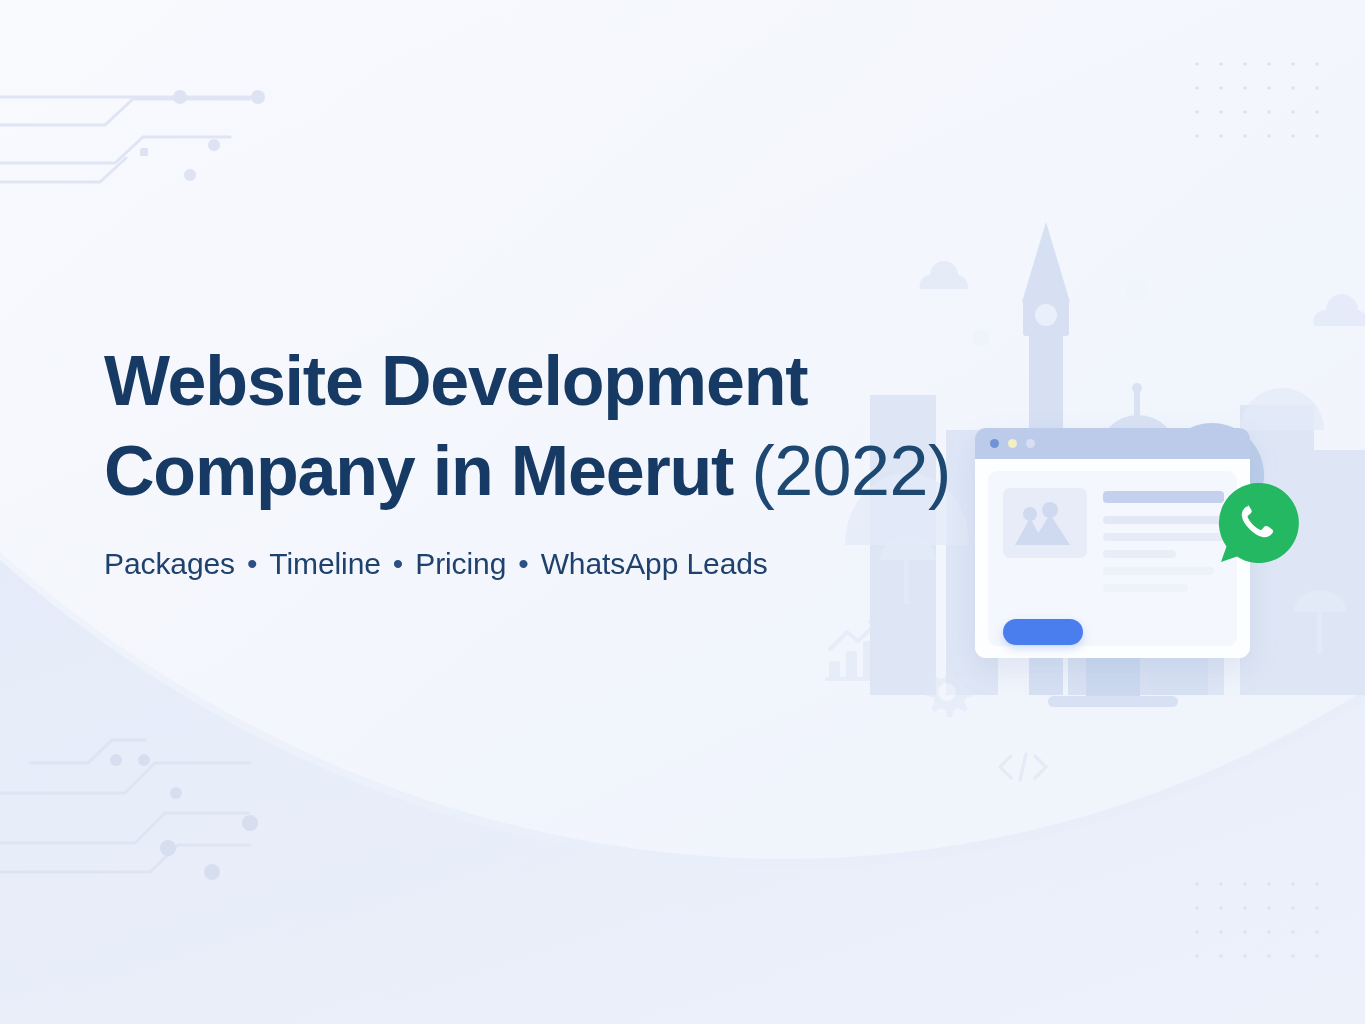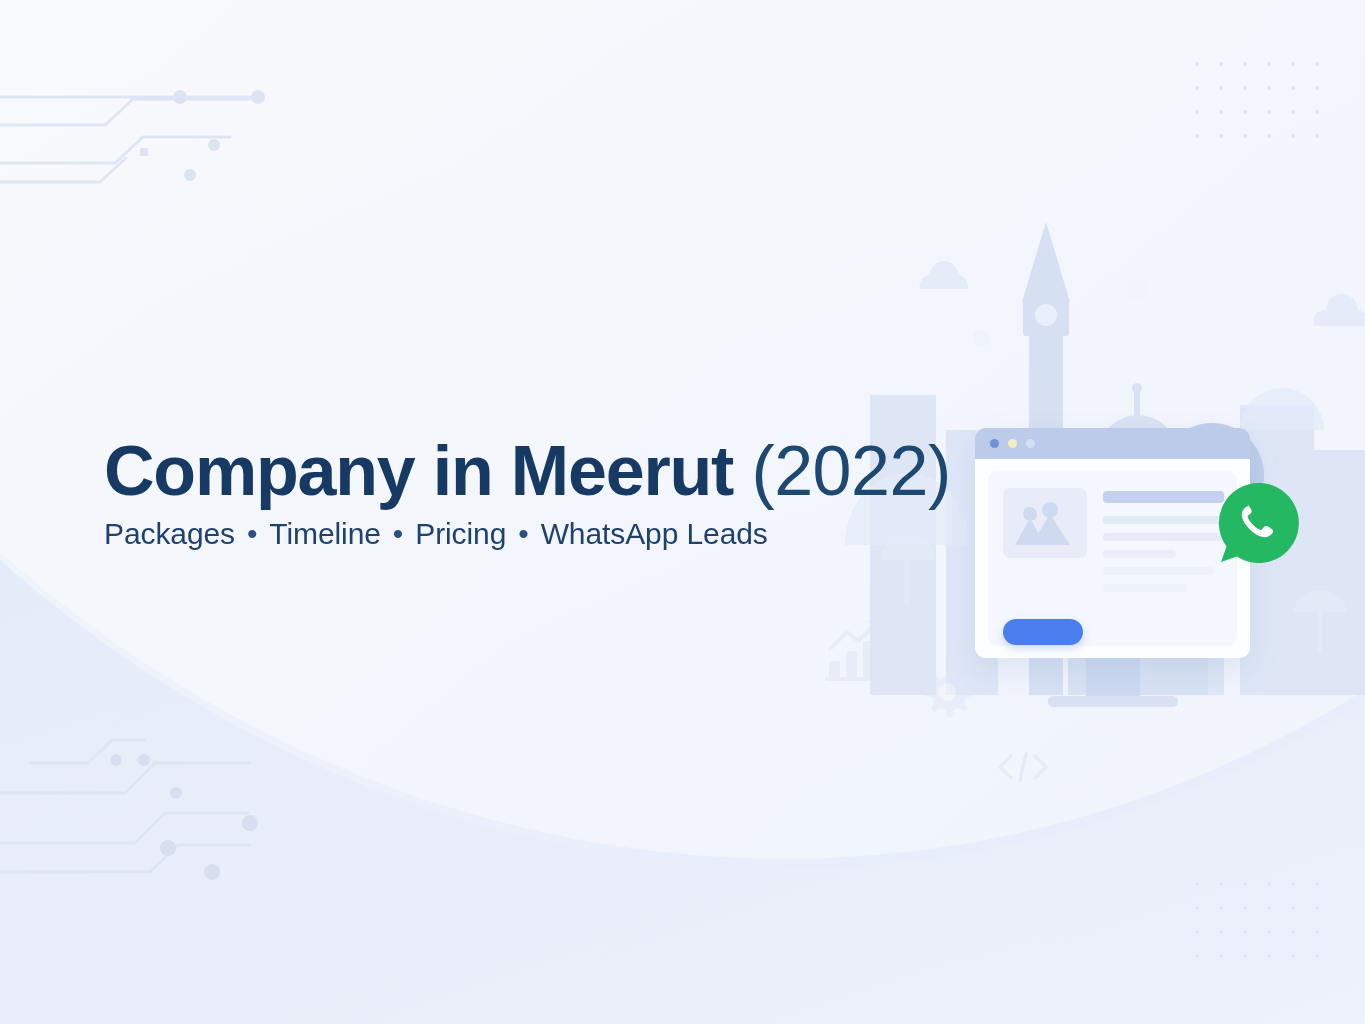--- a/index.html
+++ b/index.html
@@ -54,20 +54,21 @@
     color: #163a63;
     white-space: nowrap;
   }
   #headline .year {
     font-weight: 400;
     letter-spacing: -0.5px;
     color: #1d4872;
   }
 
   #subtitle {
+    margin-top: 30px;
     font-size: 30px;
     font-weight: 400;
     color: #1f416d;
     letter-spacing: -0.1px;
     white-space: nowrap;
   }
   #subtitle .sep {
     display: inline-block;
     margin: 0 12px;
     color: #2b5184;
@@ -384,20 +385,20 @@
       </div>
     </div>
 
     <svg id="whatsapp-bubble" viewBox="0 0 86 86">
       <path d="M44,3 a40,40 0 1 1 -22,73.5 l-16,5.5 5.5,-15.5 A40,40 0 0 1 44,3 z" fill="#25b862"></path>
       <path d="M33.5,26.5 c-1.6,-0.4 -2.8,0.2 -3.8,1.4 c-1.3,1.5 -3.2,3.8 -2.9,7.6 c0.4,4.6 3.5,9.4 7.6,13.6 c4.3,4.3 9.3,7.6 14.2,8.1 c3.9,0.4 6.3,-1.5 7.9,-2.9 c1.2,-1.1 1.9,-2.4 1.4,-3.9 c-0.3,-0.9 -4,-3.4 -5.4,-4.1 c-1.4,-0.7 -2.4,-0.5 -3.3,0.5 c-0.7,0.8 -1.8,2.3 -2.3,2.8 c-0.5,0.5 -1.1,0.6 -2,0.2 c-1.4,-0.6 -4.5,-2.4 -7.2,-5.2 c-2.6,-2.7 -4.3,-5.6 -4.9,-7 c-0.4,-0.9 -0.2,-1.5 0.3,-2 c0.5,-0.5 2,-1.7 2.7,-2.4 c0.9,-0.9 1.2,-2 0.5,-3.4 c-0.6,-1.3 -2.9,-4.9 -3.8,-5.3 z" fill="#ffffff"></path>
     </svg>
   </div>
 
   <div id="content">
-    <h1 id="headline"><br><span>Company in Meerut </span><span class="year">(2022)</span></h1>
+    <h1 id="headline"><span>Website Development</span><br><span>Company in Meerut </span><span class="year">(2022)</span></h1>
 
     <div id="subtitle">
       <span>Packages</span><span class="sep">•</span><span>Timeline</span><span class="sep">•</span><span>Pricing</span><span class="sep">•</span><span>WhatsApp Leads</span>
     </div>
   </div>
 
 </div>
 
 </body></html>

